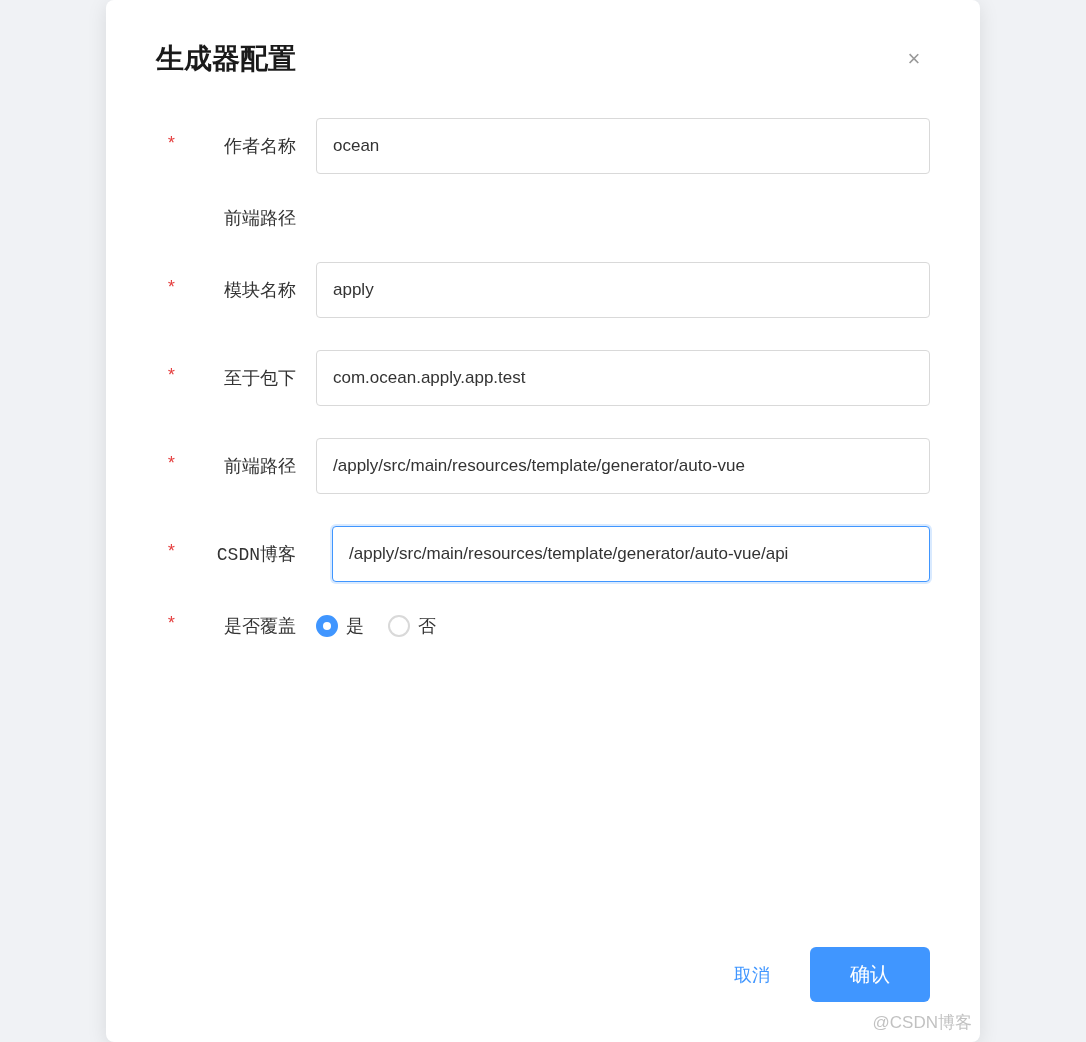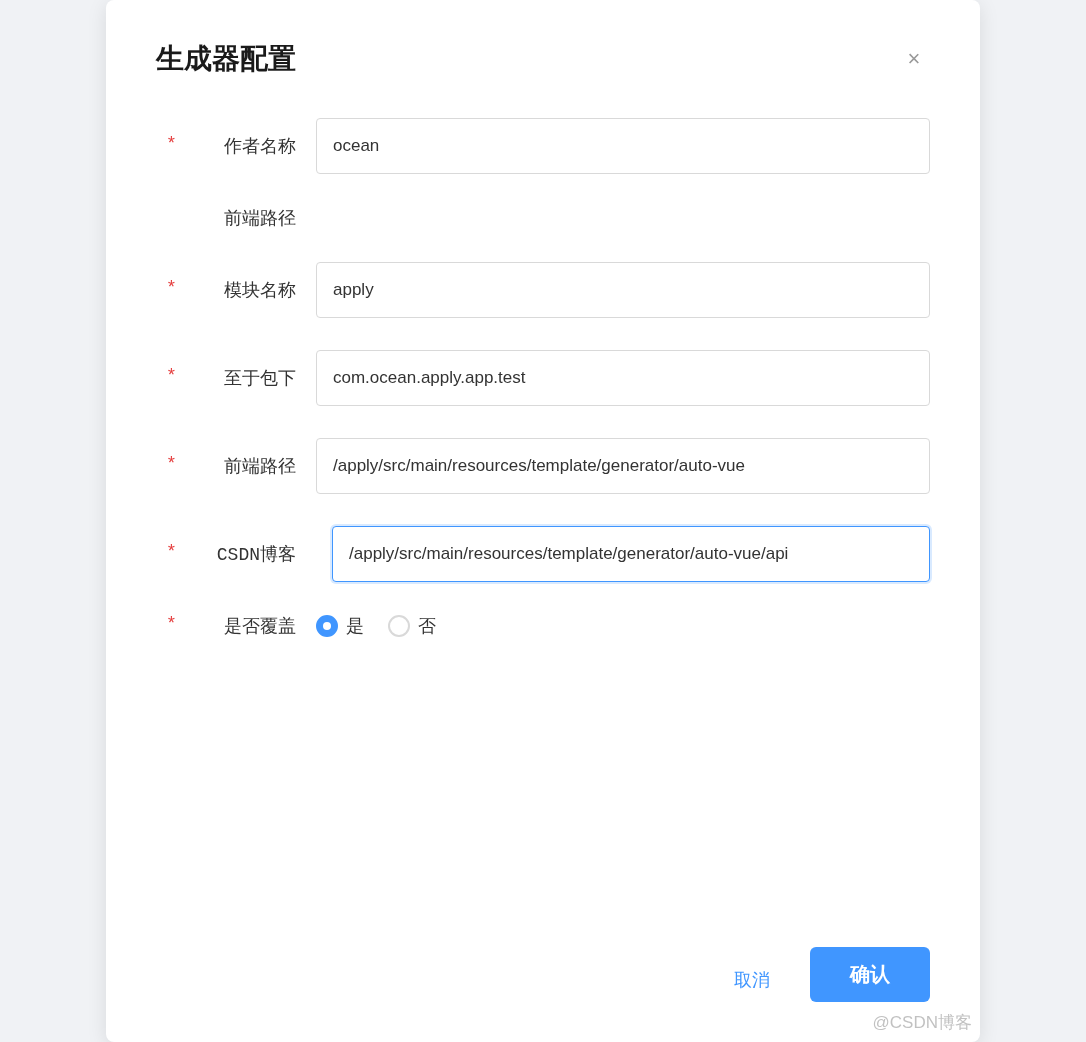--- a/index.html
+++ b/index.html
@@ -141,40 +141,40 @@
     .radio-label {
       font-size: 18px;
       color: #333;
     }
 
     .dialog-footer {
       position: absolute;
       bottom: 40px;
       right: 50px;
       display: flex;
-      align-items: flex-end;
+      align-items: center;
       gap: 20px;
     }
 
     .cancel-btn {
       background: none;
       border: none;
       color: #4096ff;
       font-size: 18px;
       cursor: pointer;
       padding: 10px 20px;
     }
 
     .confirm-btn {
       background: #4096ff;
       color: white;
       border: none;
       border-radius: 6px;
       font-size: 20px;
-      font-weight: 700;
+      font-weight: 400;
       cursor: pointer;
       padding: 14px 40px;
       min-width: 120px;
     }
 
     .watermark {
       position: absolute;
       bottom: 8px;
       right: 8px;
       font-size: 17px;

